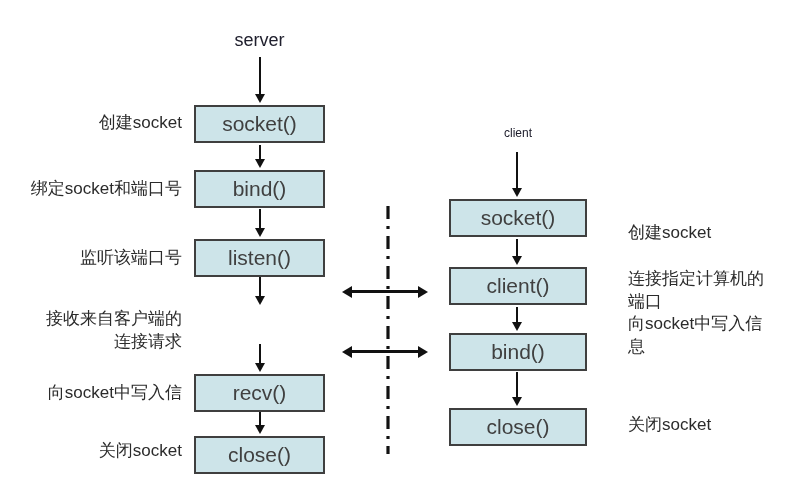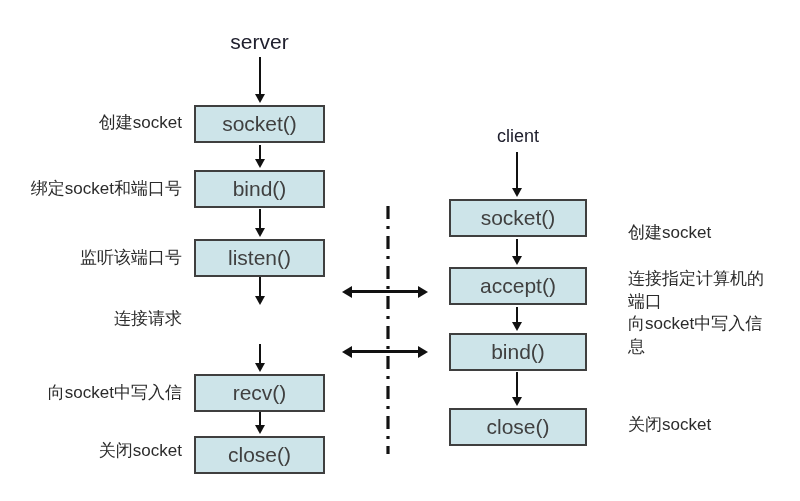--- a/index.html
+++ b/index.html
@@ -8,23 +8,23 @@
     width: 800px;
     height: 501px;
     background: #ffffff;
     font-family: "Liberation Sans", "DejaVu Sans", sans-serif;
     overflow: hidden;
   }
   .col-title {
     position: absolute;
     text-align: center;
     color: #20202e;
-    font-size: 21px;
+    font-size: 18px;
   }
-  .col-title.client { font-size: 18px; }
+  .col-title.client { font-size: 12px; }
   .box {
     position: absolute;
     box-sizing: border-box;
     width: 131px;
     height: 38px;
     background: #cde4e9;
     border: 2px solid #3f3f3f;
     display: flex;
     align-items: center;
     justify-content: center;
@@ -91,34 +91,35 @@
   <div class="col-title" style="left:194px; top:30px; width:131px;">server</div>
   <div class="col-title client" style="left:449px; top:126px; width:138px;">client</div>
 
   <div class="box server-box" style="top:105px">socket()</div>
   <div class="box server-box" style="top:170px">bind()</div>
   <div class="box server-box" style="top:239px">listen()</div>
   <div class="box server-box" style="top:374px">recv()</div>
   <div class="box server-box" style="top:436px">close()</div>
 
   <div class="box client-box" style="top:199px">socket()</div>
-  <div class="box client-box" style="top:267px">accept()</div>
+  <div class="box client-box" style="top:267px">client()</div>
   <div class="box client-box" style="top:333px">bind()</div>
   <div class="box client-box" style="top:408px">close()</div>
 
   <div class="lab lab-left" style="top:111px">
     <span class="lline">创建socket</span>
   </div>
   <div class="lab lab-left" style="top:177px">
     <span class="lline">绑定socket和端口号</span>
   </div>
   <div class="lab lab-left" style="top:246px">
     <span class="lline">监听该端口号</span>
   </div>
   <div class="lab lab-left" style="top:307px">
+    <span class="lline">接收来自客户端的</span>
     <span class="lline">连接请求</span>
   </div>
   <div class="lab lab-left" style="top:381px">
     <span class="lline">向socket中写入信</span>
   </div>
   <div class="lab lab-left" style="top:439px">
     <span class="lline">关闭socket</span>
   </div>
 
   <div class="lab lab-right" style="top:221px">

